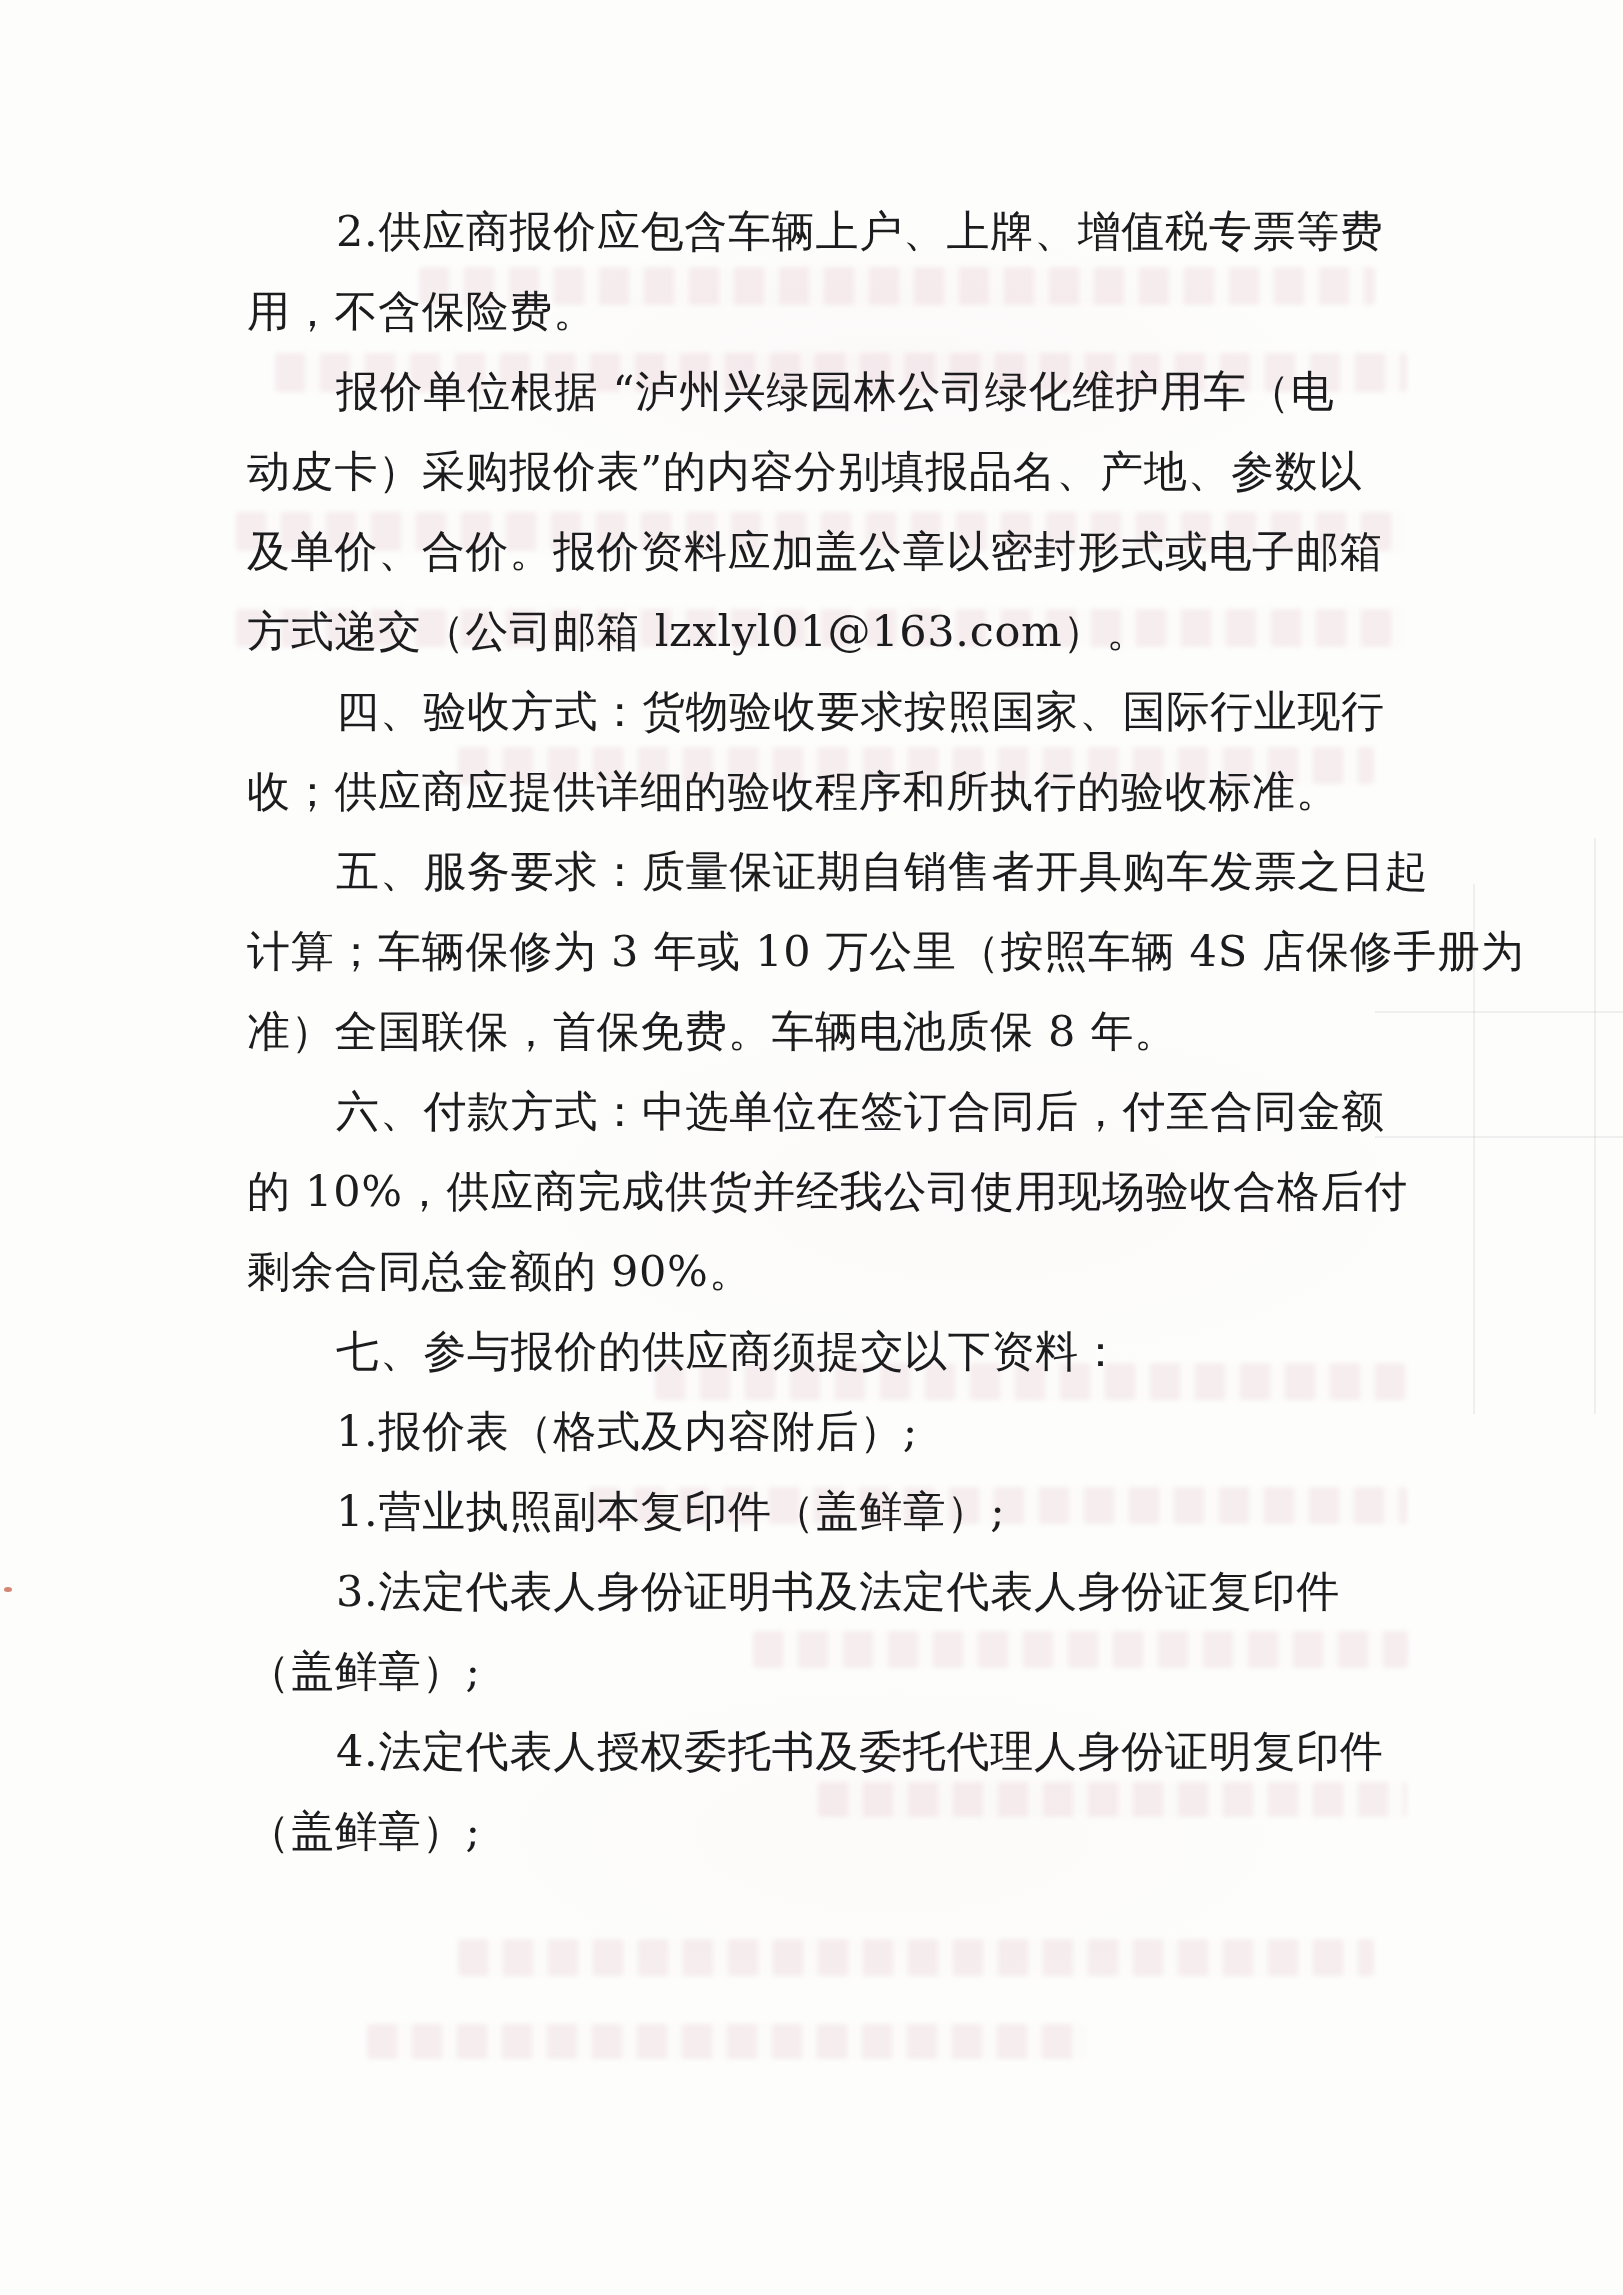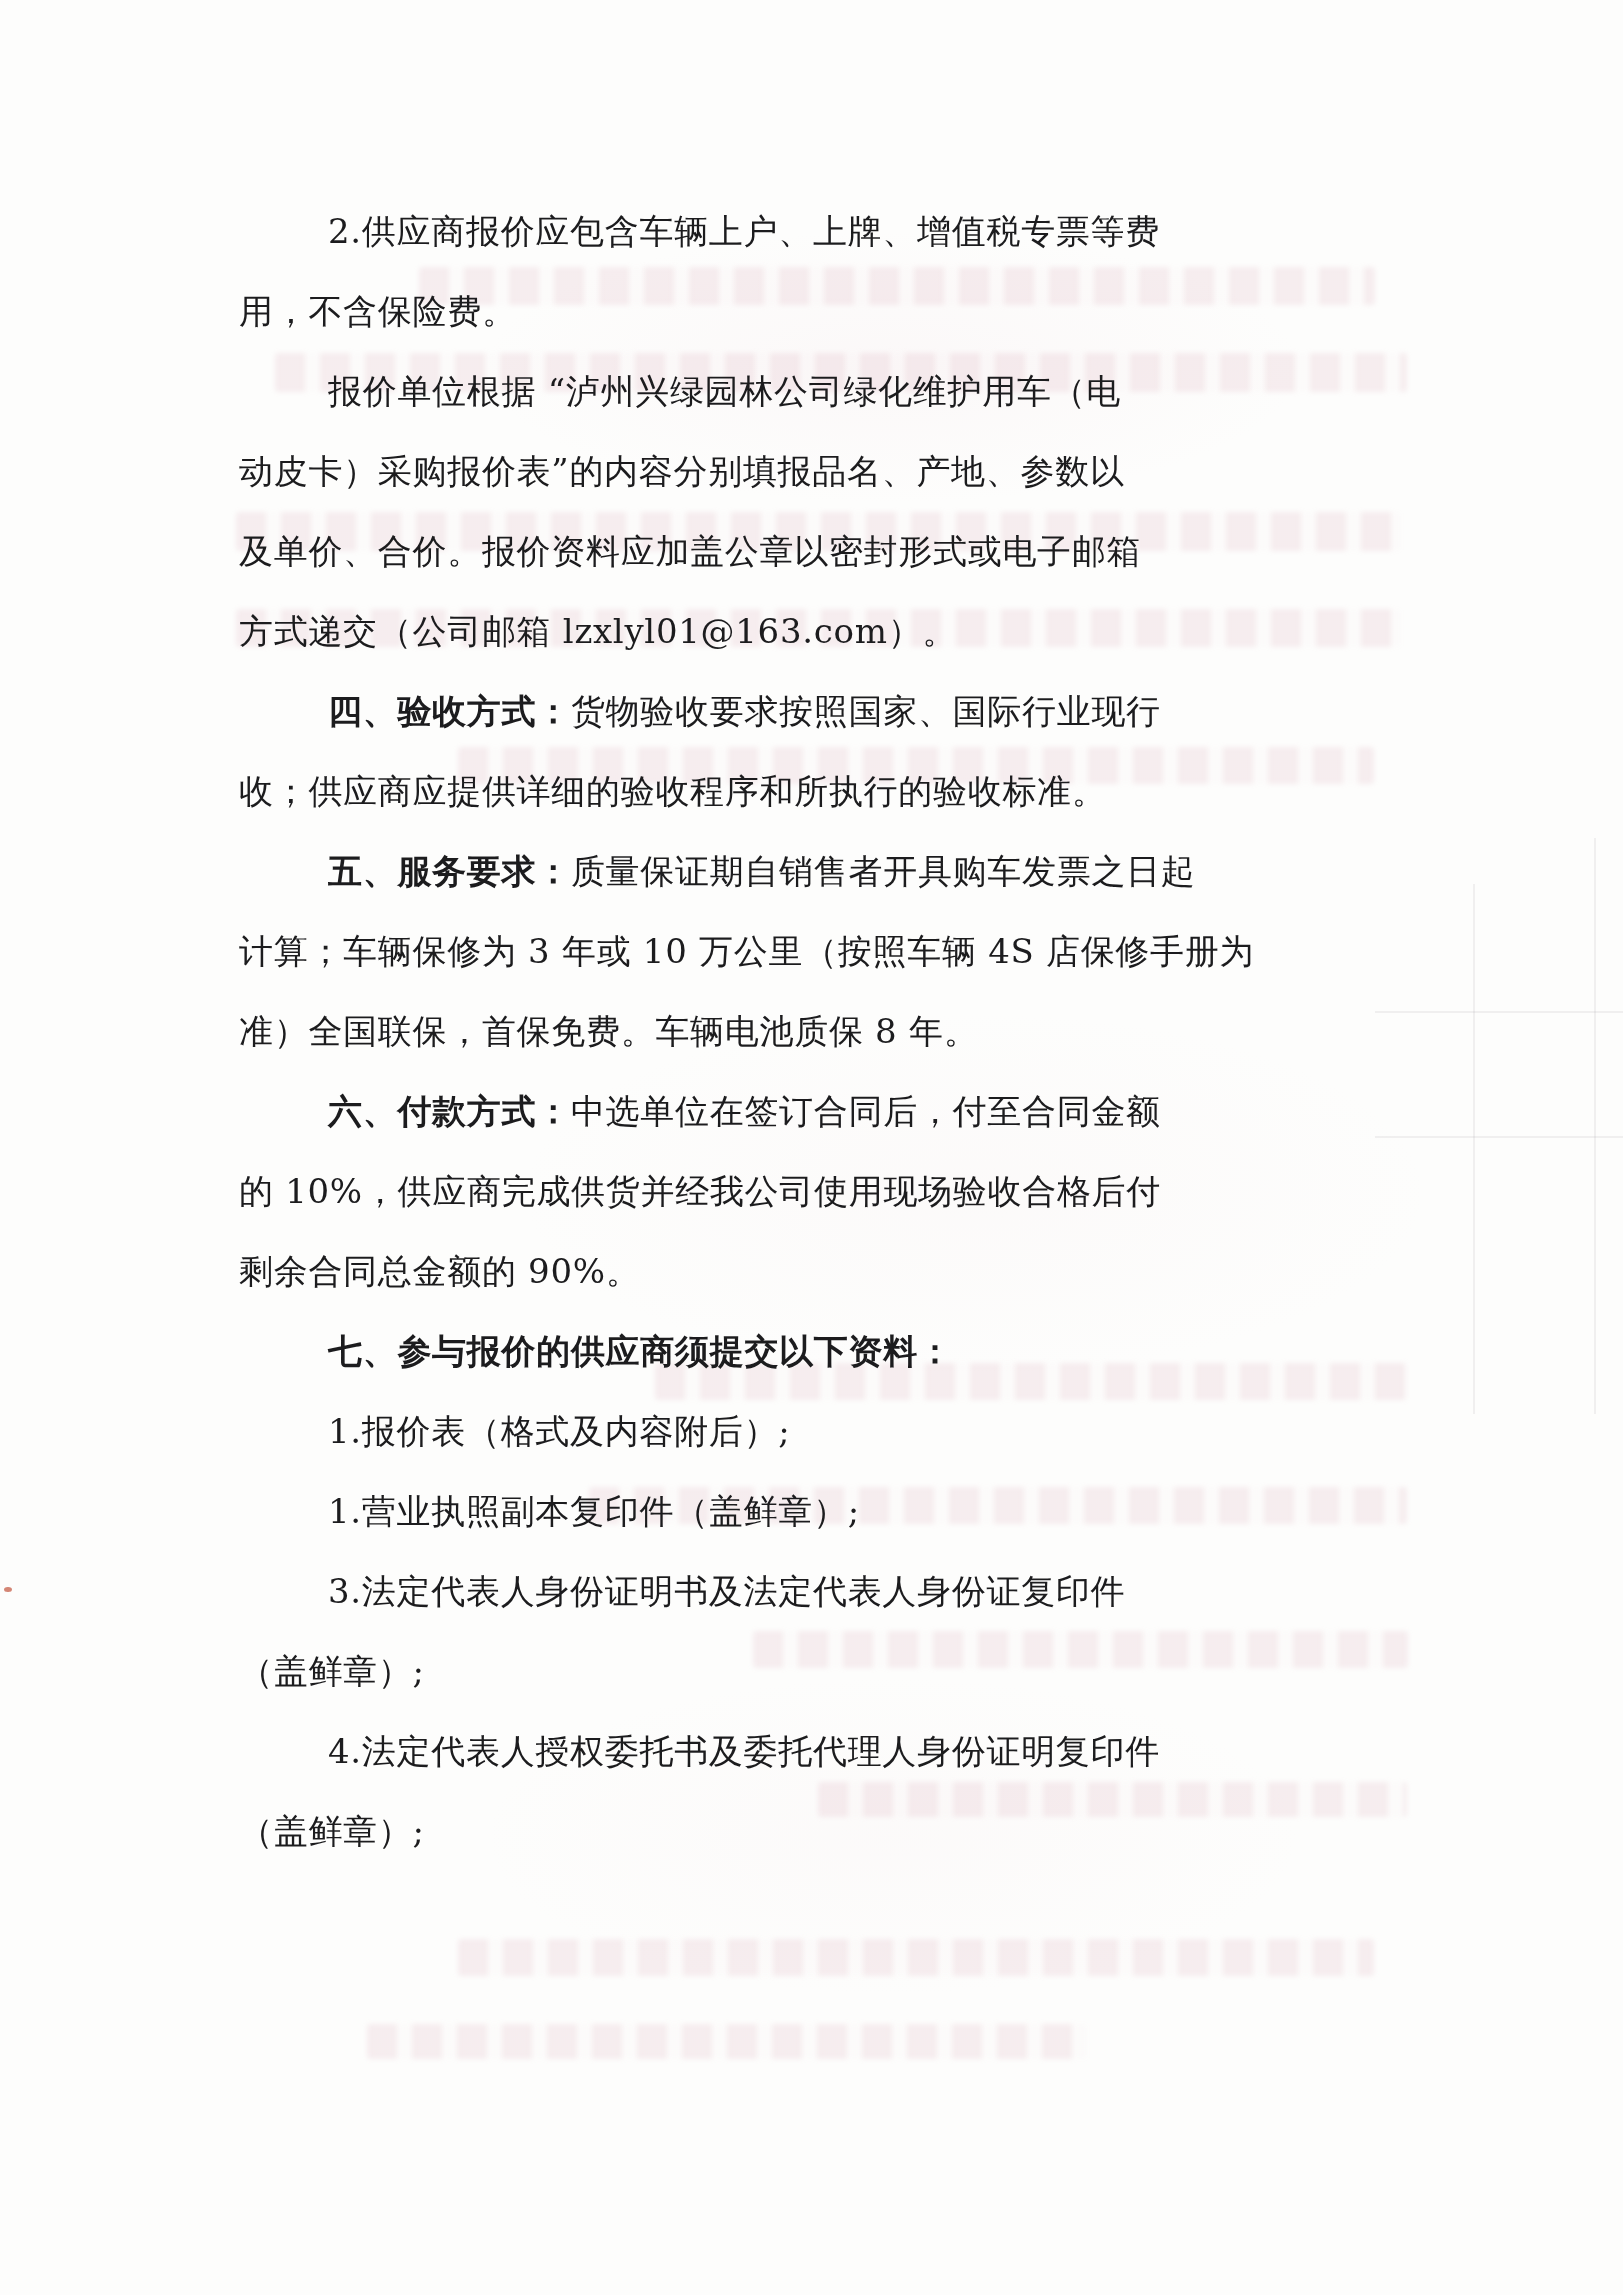--- a/index.html
+++ b/index.html
@@ -29,29 +29,30 @@
   }
   #doc-body {
     position: absolute;
     left: 239px;
     top: 191px;
     width: 1149px;
   }
   .line {
     height: 80px;
     line-height: 80px;
-    font-size: 34px;
+    font-size: 43px;
     letter-spacing: 0.7px;
     white-space: nowrap;
+    margin-left: 8px;
   }
   .line.indent {
     text-indent: 89px;
   }
   .line b {
-    font-weight: bold;
+    font-weight: normal;
     text-align: center;
   }
   
   .bleed {
     position: absolute;
     filter: blur(2.6px);
     background: repeating-linear-gradient(
       90deg,
       rgba(205,140,160,0.14) 0px, rgba(205,140,160,0.14) 30px,
       rgba(205,140,160,0.02) 30px, rgba(205,140,160,0.02) 45px

